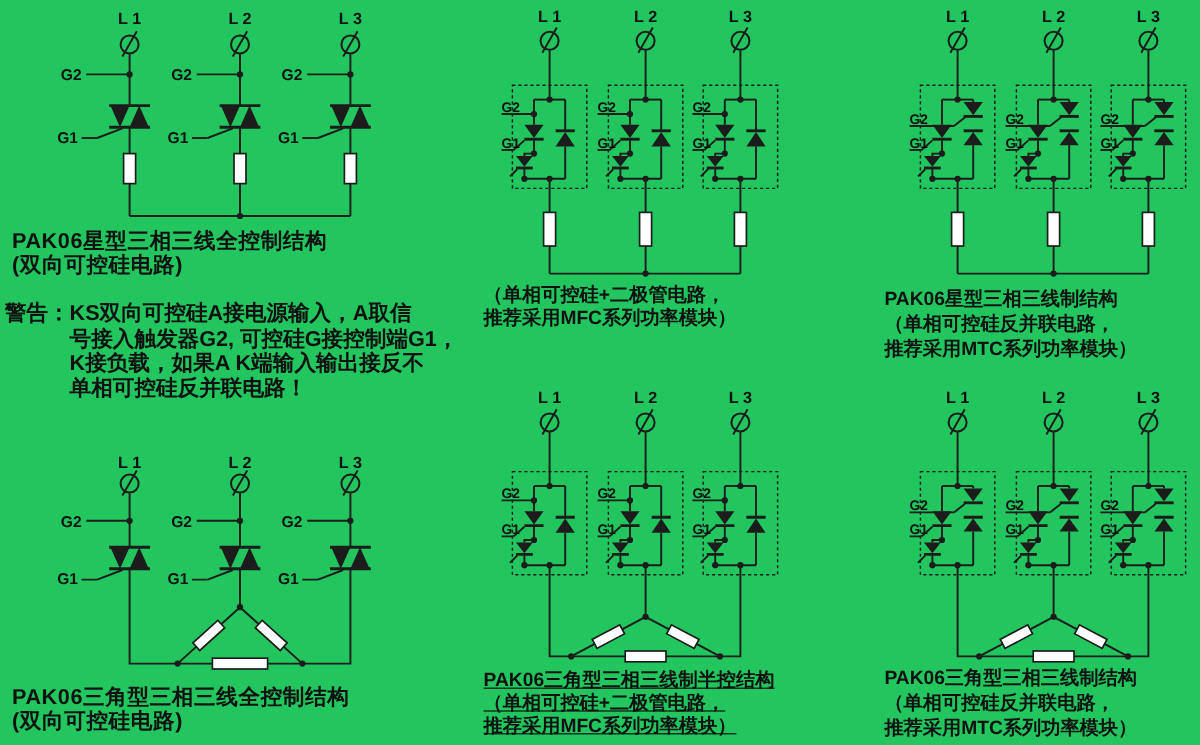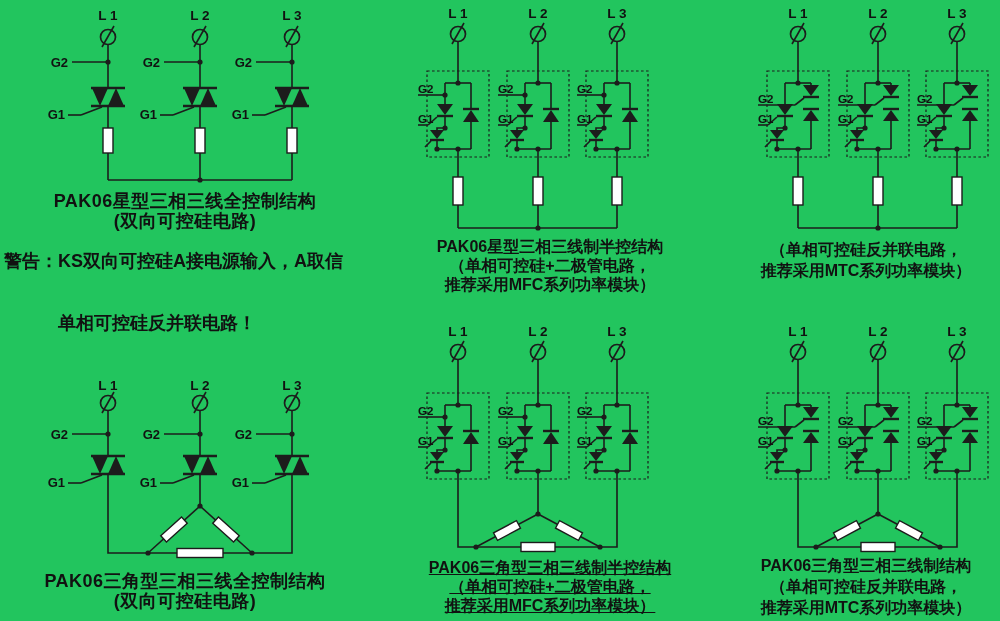--- a/index.html
+++ b/index.html
@@ -1,19 +1,19 @@
 <!DOCTYPE html>
 <html><head>
 <meta charset="utf-8">
 <style>
   html,body{margin:0;padding:0;background:#ffffff;}
   #stage{position:relative;width:1000px;height:621px;background:#22c55e;overflow:hidden;
          font-family:"Liberation Sans","DejaVu Sans",sans-serif;color:#111;}
   #cv{position:absolute;left:0;top:0;}
-  .caption{position:absolute;text-align:center;font-weight:bold;color:#111;}
+  .caption{position:absolute;font-weight:bold;color:#111;}
   .caption span{display:block;white-space:nowrap;}
   .cap-left{font-size:18px;line-height:20px;letter-spacing:0.5px;}
   .cap-mid{font-size:16px;line-height:19px;}
   .cap-right{font-size:16px;line-height:21px;}
   #cap1{left:10px;top:191px;width:350px;}
   #cap2{left:10px;top:571px;width:350px;}
   #cap3{left:403px;top:237px;width:294px;}
   #cap4{left:403px;top:558px;width:294px;text-decoration:underline;}
   #cap5{left:737px;top:239px;width:258px;}
   #cap6{left:737px;top:555px;width:258px;}
@@ -687,33 +687,33 @@
 
   <div id="cap1" class="caption cap-left">
     <span>PAK06星型三相三线全控制结构</span>
     <span>(双向可控硅电路)</span>
   </div>
   <div id="cap2" class="caption cap-left">
     <span>PAK06三角型三相三线全控制结构</span>
     <span>(双向可控硅电路)</span>
   </div>
   <div id="cap3" class="caption cap-mid">
-    <span>PAK06星型三相三线制半控结构</span>
     <span>（单相可控硅+二极管电路，</span>
     <span>推荐采用MFC系列功率模块）</span>
   </div>
   <div id="cap4" class="caption cap-mid">
     <span>PAK06三角型三相三线制半控结构</span>
     <span>（单相可控硅+二极管电路，</span>
     <span>推荐采用MFC系列功率模块）</span>
   </div>
   <div id="cap5" class="caption cap-right">
+    <span>PAK06星型三相三线制结构</span>
     <span>（单相可控硅反并联电路，</span>
     <span>推荐采用MTC系列功率模块）</span>
   </div>
   <div id="cap6" class="caption cap-right">
     <span>PAK06三角型三相三线制结构</span>
     <span>（单相可控硅反并联电路，</span>
     <span>推荐采用MTC系列功率模块）</span>
   </div>
 
-  <div id="warning"><span>警告：</span><span>KS双向可控硅A接电源输入，A取信</span><br><br><br><span>单相可控硅反并联电路！</span></div>
+  <div id="warning"><span>警告：</span><span>KS双向可控硅A接电源输入，A取信</span><br><span>号接入触发器G2, 可控硅G接控制端G1，</span><br><span>K接负载，如果A K端输入输出接反不</span><br><span>单相可控硅反并联电路！</span></div>
 </div>
 
 </body></html>

